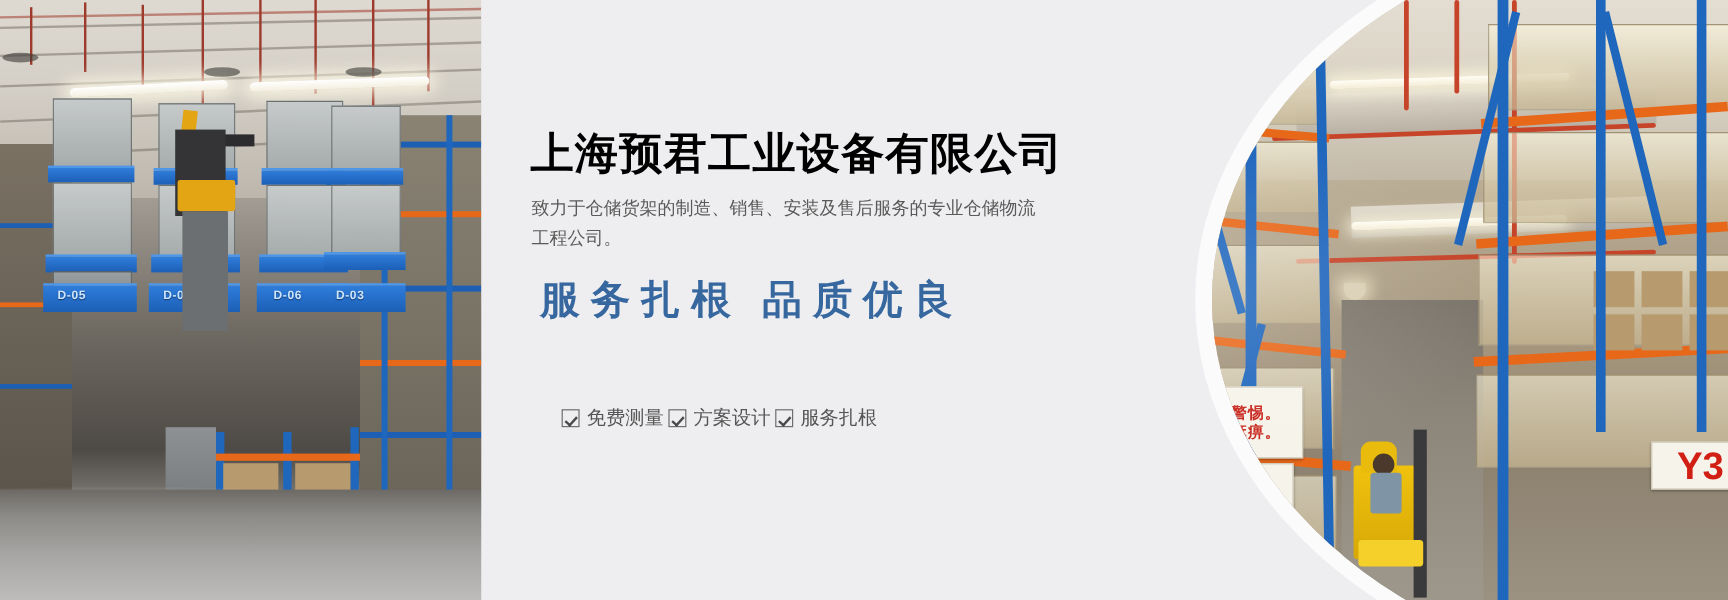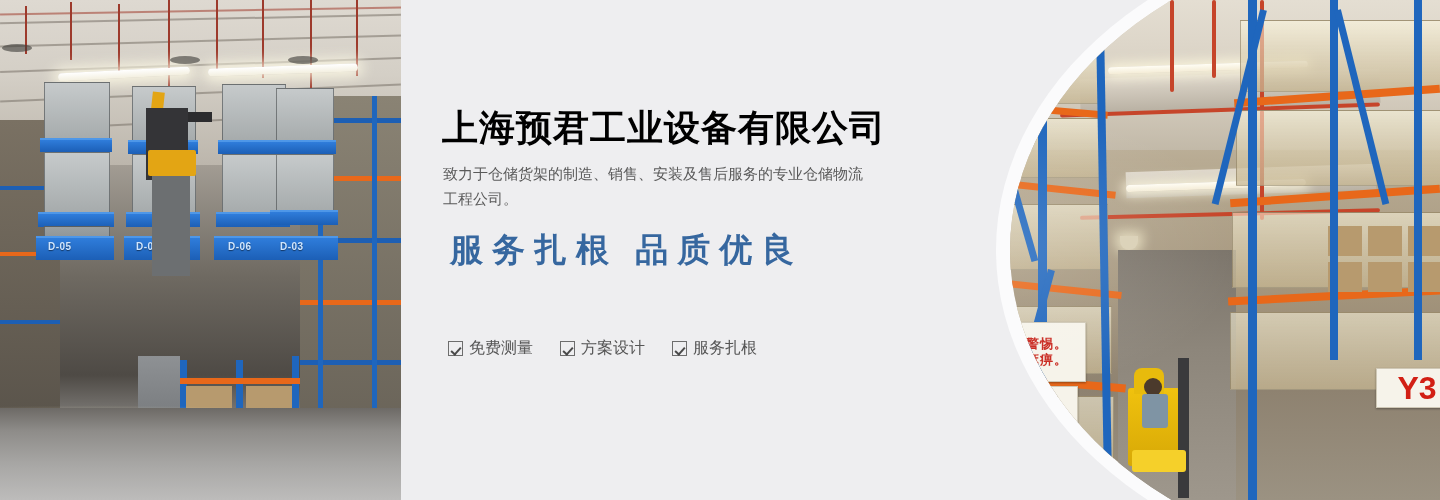--- a/index.html
+++ b/index.html
@@ -85,21 +85,21 @@
   #company-title{position:absolute;left:2px;top:104px;color:#000000;
     font-size:36px;font-weight:bold;letter-spacing:1px;white-space:nowrap;}
   #subtitle{position:absolute;left:3px;top:162px;width:420px;color:#5a5a5a;
     font-size:15px;line-height:1.65;}
   #slogan{position:absolute;left:10px;top:228px;color:#36679f;
     font-size:33px;font-weight:bold;letter-spacing:9px;white-space:nowrap;
     font-family:"Liberation Serif","DejaVu Serif",serif;}
   #cta-button{position:absolute;left:14px;top:280px;width:296px;height:34px;
     background:#2f6aad;color:#ffffff;font-size:18px;font-weight:bold;letter-spacing:1px;
     display:flex;align-items:center;justify-content:center;}
-  #features{position:absolute;left:8px;top:338px;display:flex;align-items:center;gap:27px;}
+  #features{position:absolute;left:28px;top:338px;display:flex;align-items:center;gap:4px;}
   .feature{display:flex;align-items:center;gap:6px;color:#555555;font-size:16px;white-space:nowrap;}
   .chk{width:13px;height:13px;border:1px solid #6d6d6d;position:relative;display:inline-block;
     flex:0 0 auto;}
   .chk::after{content:"";position:absolute;left:2px;top:5px;width:8px;height:4px;
     border-left:2px solid #4a4a4a;border-bottom:2px solid #4a4a4a;
     transform:rotate(-48deg);}
 </style>
 </head>
 <body>
 

